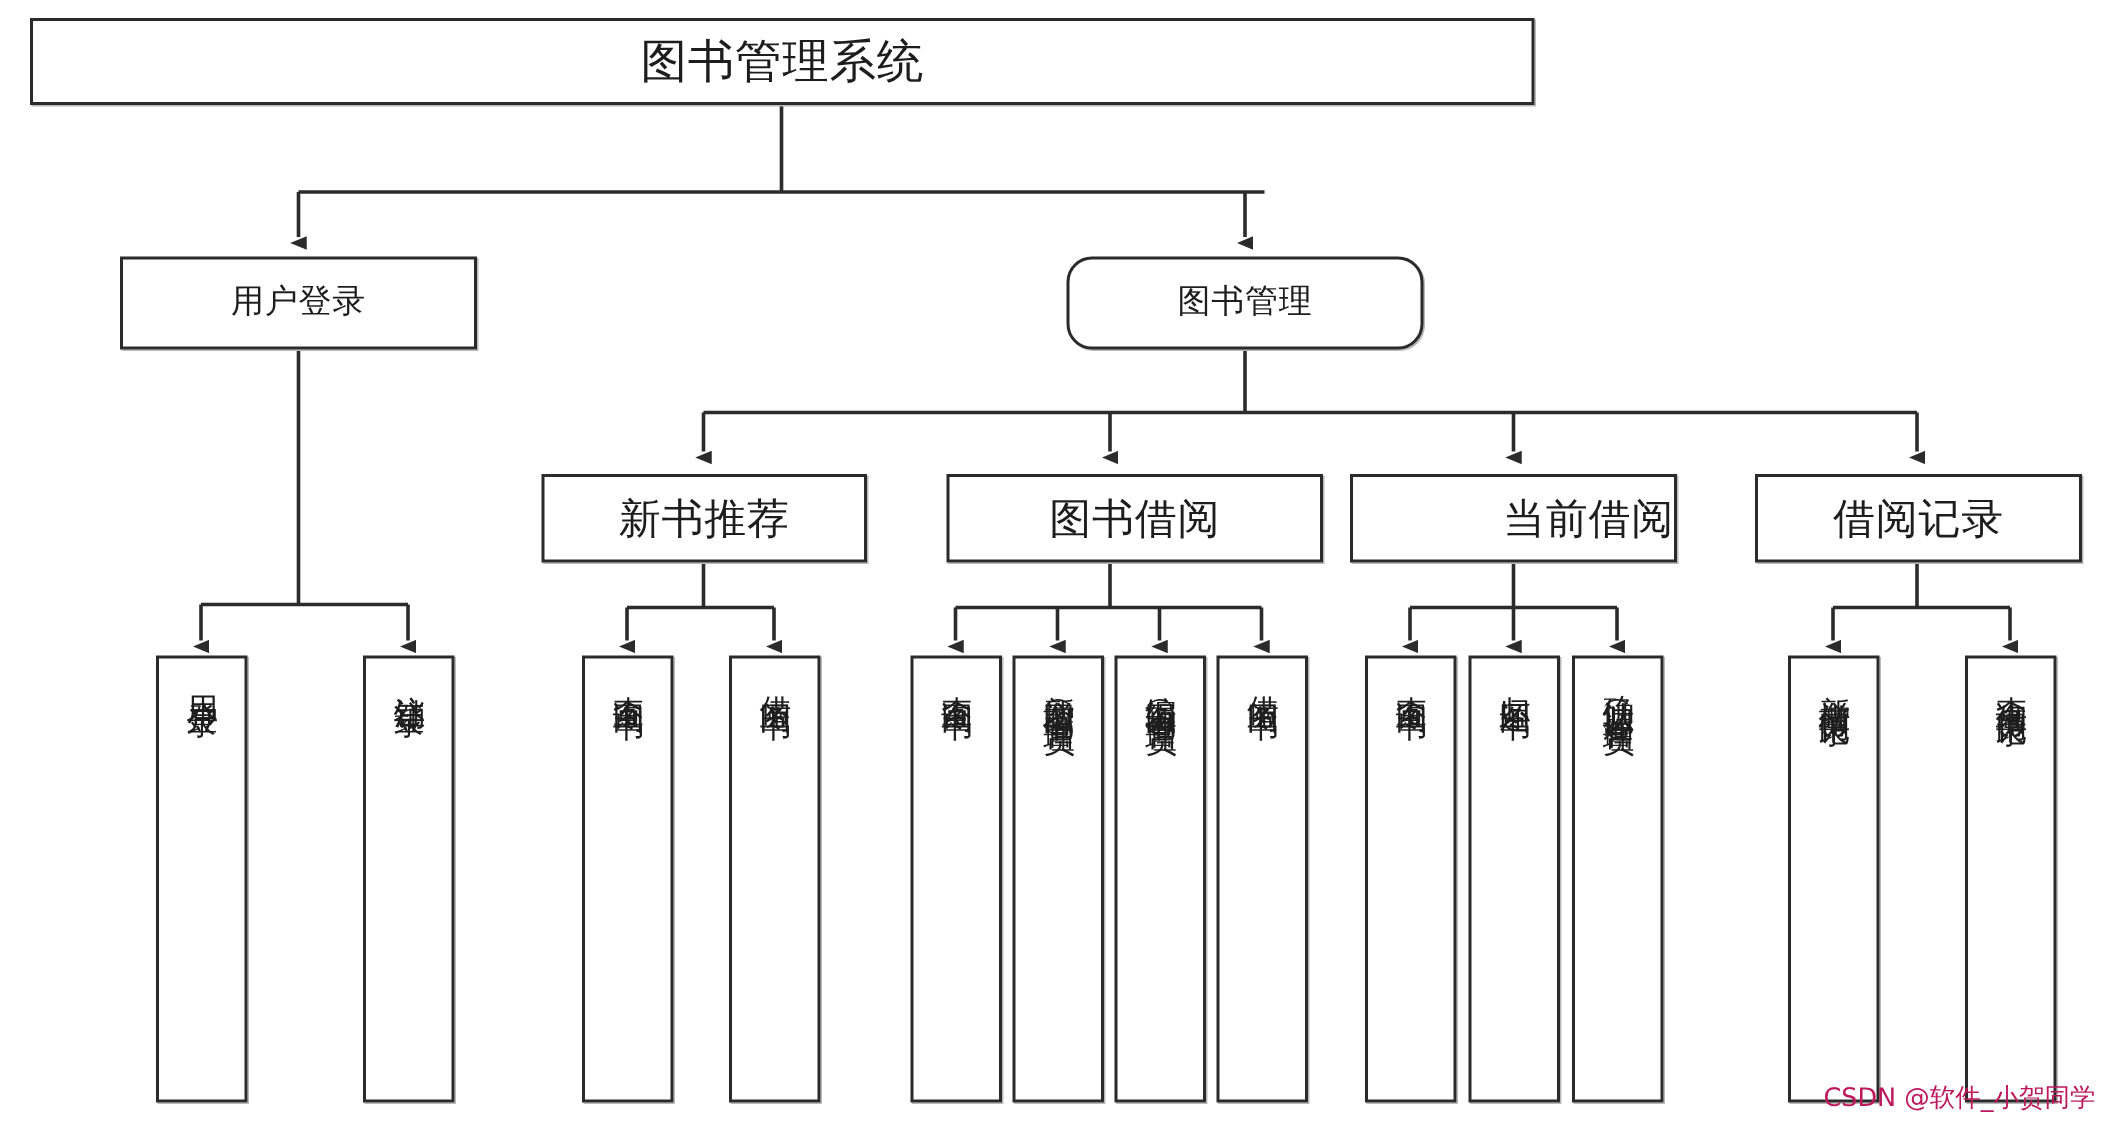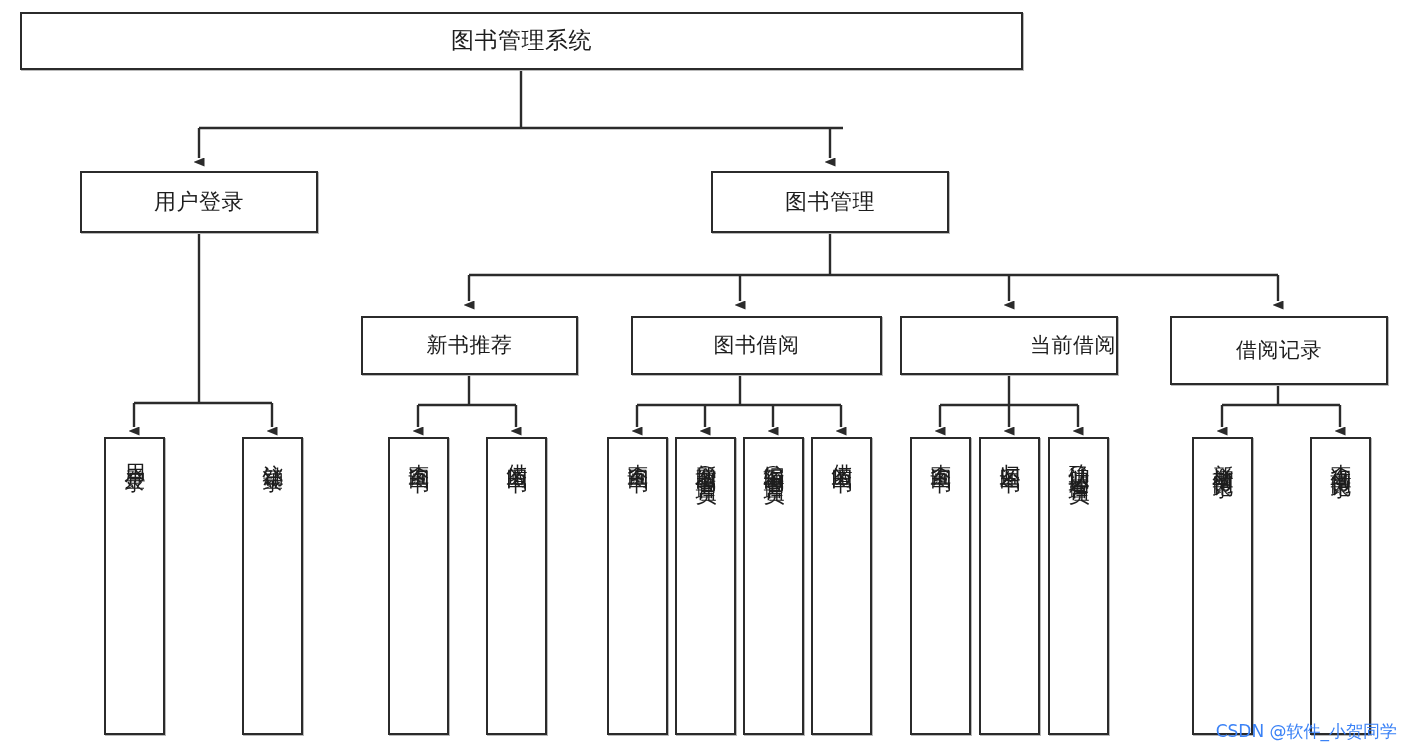--- a/index.html
+++ b/index.html
@@ -42,44 +42,44 @@
     color: #1d1d1d;
     line-height: 1.12;
     text-align: center;
     white-space: pre-line;
   }
   
   .node.horiz .node-label {
     font-size: 22px;
     letter-spacing: 0.5px;
   }
-  .node.tier0 .node-label { font-size: 23px; }
+  .node.tier0 .node-label { font-size: 31px; }
   .node.tier1 .node-label { font-size: 22px; }
-  .node.tier2 .node-label { font-size: 21px; }
+  .node.tier2 .node-label { font-size: 28px; }
 
   
   .node.vert {
     align-items: flex-start;
     justify-content: center;
     padding-top: 8px;
   }
   .node.vert .node-label {
     writing-mode: vertical-rl;
     text-orientation: upright;
     font-size: 21px;
     line-height: 1.0;
     letter-spacing: 3px;
     white-space: nowrap;
   }
   #watermark {
     position: absolute;
     right: 8px;
     bottom: 4px;
     font-size: 17px;
-    color: #3b82f6;
+    color: #be185d;
     font-family: "DejaVu Sans", "Liberation Sans", sans-serif;
     white-space: nowrap;
     pointer-events: none;
     user-select: none;
   }
 </style>
 </head>
 <body>
 
 <div id="diagram-root">
@@ -135,37 +135,37 @@
   </svg>
 
   <div class="node horiz tier0" style="left:20px; top:12px; width:1003px; height:58px;">
     <span class="node-label">图书管理系统</span>
   </div>
 
   <div class="node horiz tier1" style="left:80px; top:171px; width:238px; height:62px;">
     <span class="node-label">用户登录</span>
   </div>
 
-  <div class="node horiz tier1" style="left:711px; top:171px; width:238px; height:62px;">
+  <div class="node horiz tier1" style="left:711px; top:171px; width:238px; height:62px;border-radius:17px;">
     <span class="node-label">图书管理</span>
   </div>
 
   <div class="node horiz tier2" style="left:361px; top:316px; width:217px; height:59px;">
     <span class="node-label">新书推荐</span>
   </div>
 
   <div class="node horiz tier2" style="left:631px; top:316px; width:251px; height:59px;">
     <span class="node-label">图书借阅</span>
   </div>
 
   <div class="node horiz tier2" style="left:900px; top:316px; width:218px; height:59px;justify-content:flex-end;">
     <span class="node-label">当前借阅</span>
   </div>
 
-  <div class="node horiz tier2" style="left:1170px; top:316px; width:218px; height:69px;">
+  <div class="node horiz tier2" style="left:1170px; top:316px; width:218px; height:59px;">
     <span class="node-label">借阅记录</span>
   </div>
 
   <div class="node vert" style="left:104px; top:437px; width:61px; height:298px;">
     <span class="node-label">用户登录</span>
   </div>
 
   <div class="node vert" style="left:242px; top:437px; width:61px; height:298px;">
     <span class="node-label">注销登录</span>
   </div>

